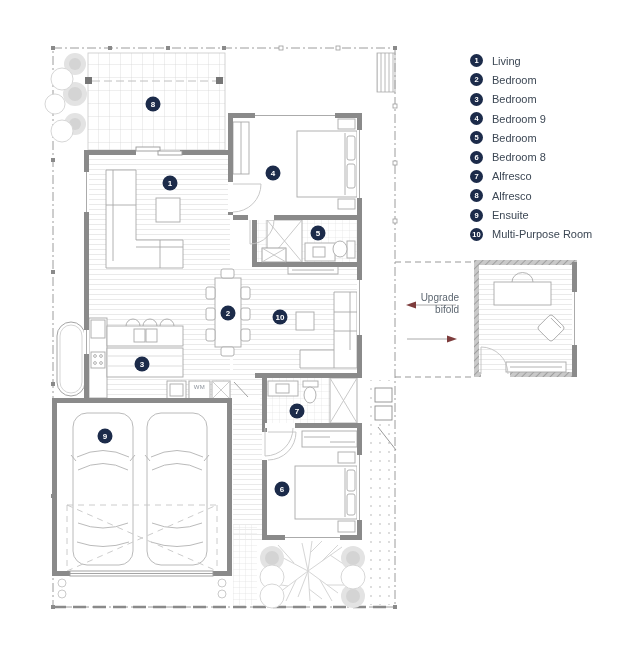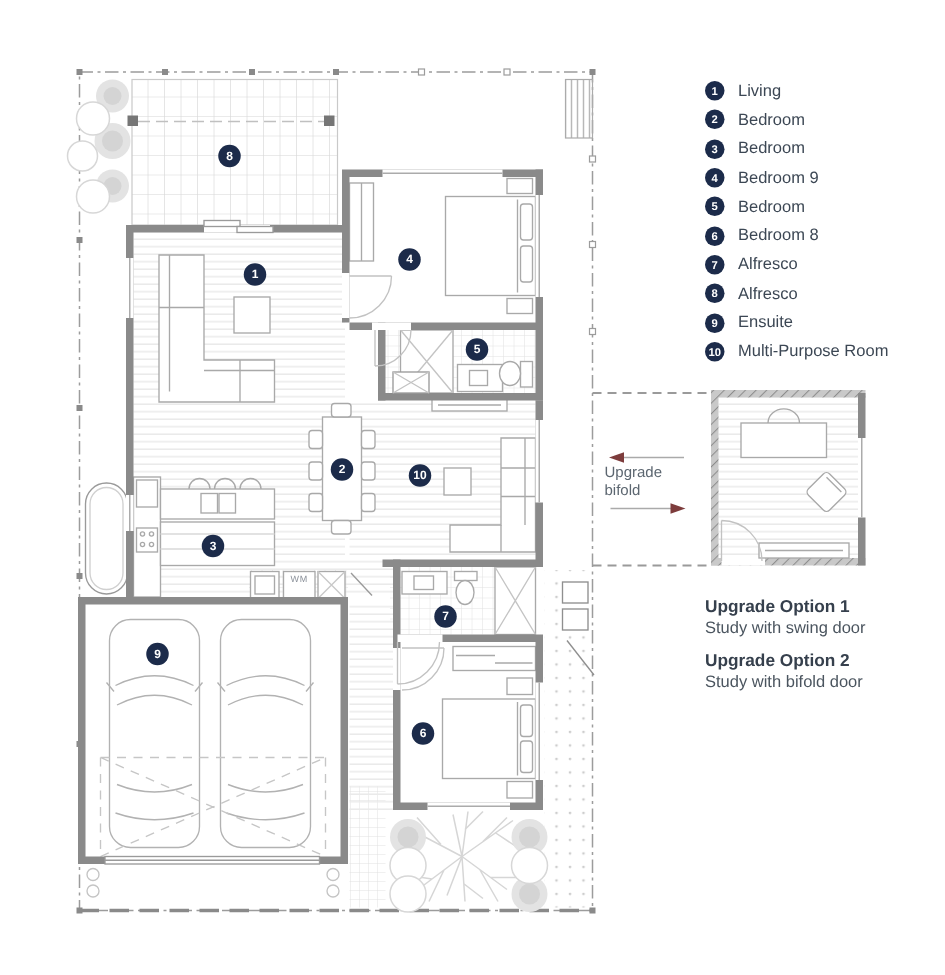--- a/index.html
+++ b/index.html
@@ -11,21 +11,21 @@
   .legend-row{display:flex;align-items:center;height:19.3px;gap:9px;}
   .legend-badge{flex:0 0 auto;width:13px;height:13px;border-radius:50%;
      background:var(--navy,#1c2b4a);color:#fff;font-size:7.5px;font-weight:bold;
      display:flex;align-items:center;justify-content:center;}
   .legend-label{font-size:11px;color:#3c4754;white-space:nowrap;}
   
   .room-marker{position:absolute;transform:translate(-50%,-50%);min-width:15px;height:15px;
      padding:0 2px;box-sizing:border-box;border-radius:8px;background:var(--navy,#1c2b4a);
      color:#fff;font-size:8px;font-weight:bold;display:flex;align-items:center;justify-content:center;}
   
-  .connector-label{position:absolute;left:403px;top:310px;width:56px;text-align:left;
+  .connector-label{position:absolute;left:403px;top:292px;width:56px;text-align:right;
      font-size:10px;line-height:12px;color:#5c6670;}
   .upgrade-options{position:absolute;left:470px;top:399px;}
   .upgrade-option{margin-bottom:10px;}
   .upgrade-title{font-size:11.5px;font-weight:bold;color:#36404d;}
   .upgrade-desc{font-size:11px;color:#4b555f;margin-top:2px;}
   .wm-label{position:absolute;left:189px;top:384px;width:21px;text-align:center;
      font-size:6px;color:#8a9099;letter-spacing:0.5px;}
 </style>
 </head>
 <body>
@@ -410,26 +410,16 @@
       <div class="room-marker" style="left: 153px; top: 104px;">8</div>
       <div class="room-marker" style="left: 105px; top: 436px;">9</div>
       <div class="room-marker" style="left: 280px; top: 317px;">10</div>
     </div>
 
 <div class="connector-label">
   <div>Upgrade</div>
   <div>bifold</div>
 </div>
 
-<div class="upgrade-options">
-  <div class="upgrade-option">
-    <div class="upgrade-title">Upgrade Option 1</div>
-    <div class="upgrade-desc">Study with swing door</div>
-  </div>
-  <div class="upgrade-option">
-    <div class="upgrade-title">Upgrade Option 2</div>
-    <div class="upgrade-desc">Study with bifold door</div>
-  </div>
+
+<div class="wm-label">WM</div>
+
 </div>
 
-<div class="wm-label">WM</div>
-
-</div>
-
 </body></html>

